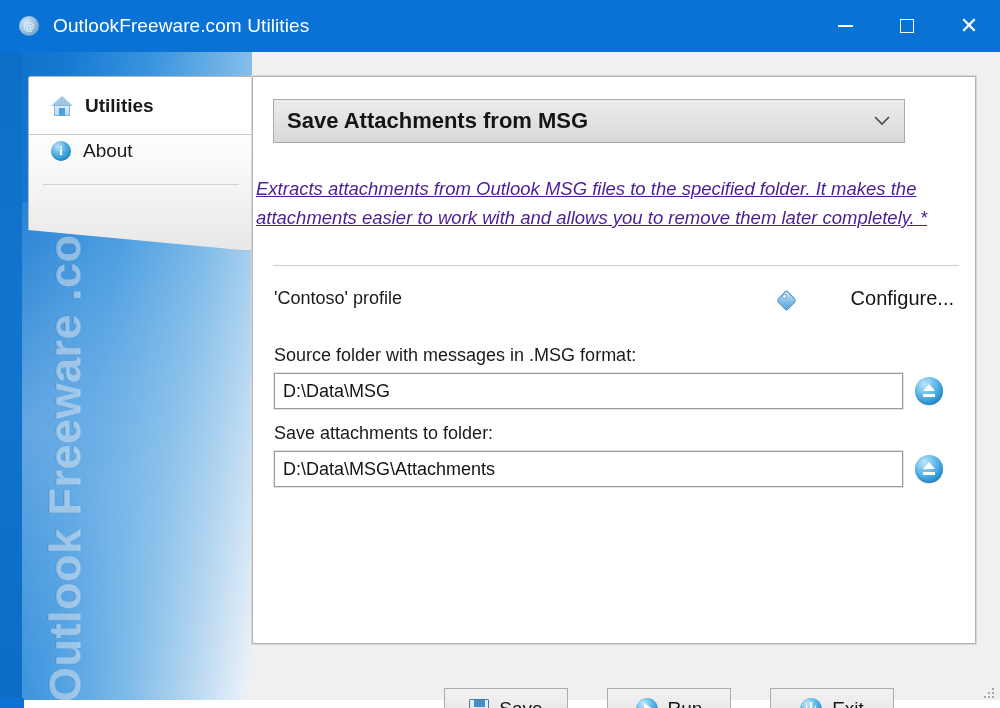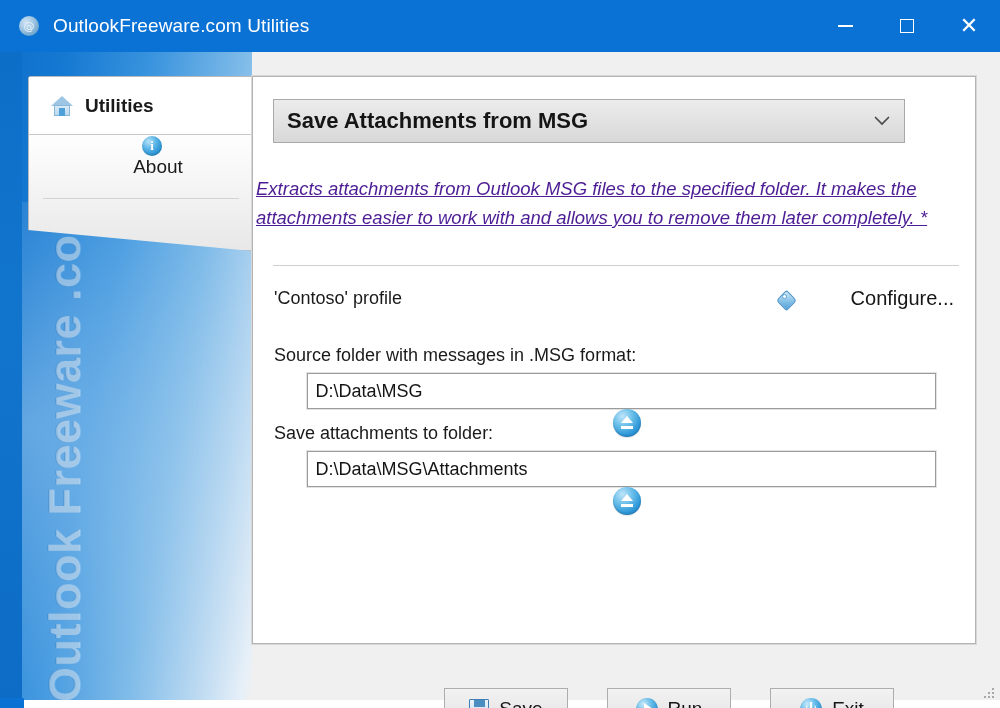--- a/index.html
+++ b/index.html
@@ -152,21 +152,21 @@
     align-items: center;
     padding-left: 22px;
   }
   .tab-utilities { top: 0; background: #ffffff; }
   .tab-utilities::after {
     content: "";
     position: absolute;
     left: 0; bottom: 0; width: 224px; height: 1px;
     background: #c8c8c8;
   }
-  .tab-about { top: 59px; background: transparent; flex-direction: column; }
+  .tab-about { top: 45px; background: transparent; }
   .tab-about::after {
     content: "";
     position: absolute;
     left: 14px; bottom: -5px; width: 196px; height: 1px;
     background: #d2d2d2;
   }
   .tab-label {
     margin-left: 12px;
     font-size: 19px;
     color: #1a1a1a;
@@ -353,21 +353,21 @@
   }
 
   
   .field-group { position: absolute; left: 21px; width: 694px; }
   .field-label {
     font-size: 18px;
     color: #1a1a1a;
     margin-bottom: 7px;
     display: block;
   }
-  .field-row { display: flex; align-items: center; flex-direction: column; }
+  .field-row { display: flex; align-items: center; }
   .field-input {
     width: 629px; height: 36px;
     border: 1px solid #9b9b9b;
     outline: 1px solid #e3e3e3;
     background: #ffffff;
     font-family: "Liberation Sans", sans-serif;
     font-size: 18px;
     color: #141414;
     padding: 0 8px;
   }

